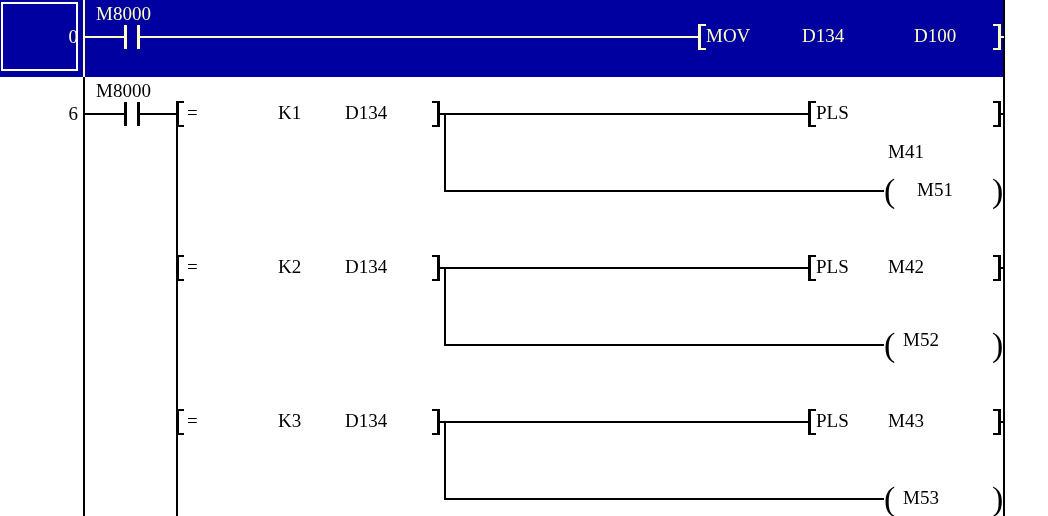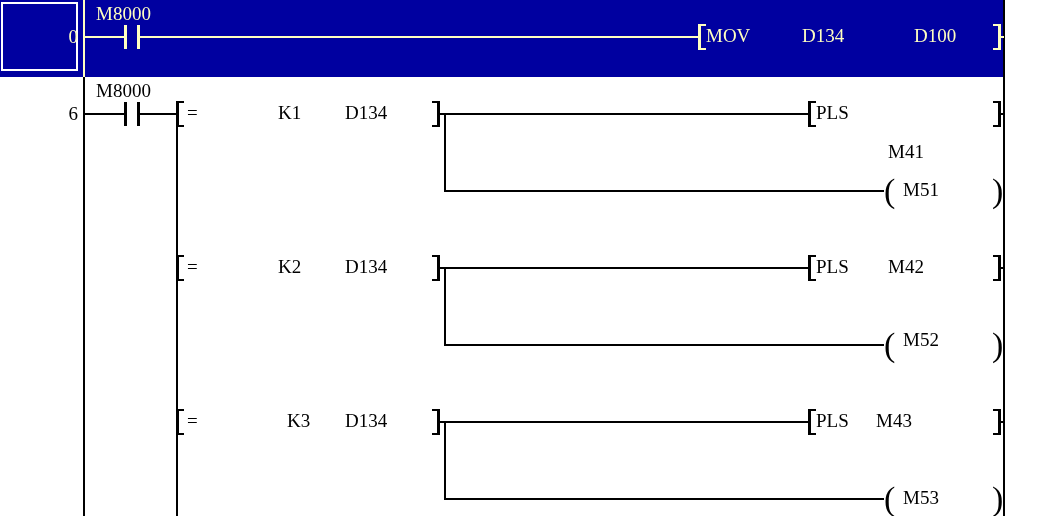--- a/index.html
+++ b/index.html
@@ -86,21 +86,21 @@
   <div class="hl" style="left:444px;top:190px;width:440px;"></div>
   <div class="grp" style="left:808px;top:101px;width:196px;height:27px;">
     <div class="lbr" style="left:0;top:0;"></div>
     <div class="t" style="left:8px;top:1px;">PLS</div>
     <div class="t" style="left:80px;top:6px;margin-top:34px;">M41</div>
     <div class="rbr" style="left:185px;top:0;"></div>
     <div class="hl" style="left:193px;top:12px;width:3px;"></div>
   </div>
   <div class="grp" style="left:884px;top:171px;width:120px;height:40px;">
     <div class="par" style="left:0;">(</div>
-    <div class="t" style="left:19px;top:8px;">M51</div>
+    <div class="t" style="left:33px;top:8px;">M51</div>
     <div class="par" style="left:108px;">)</div>
   </div>
 
   <div class="grp" style="left:176px;top:255px;width:265px;height:27px;">
     <div class="lbr" style="left:0;top:0;"></div>
     <div class="t" style="left:11px;top:1px;">=</div>
     <div class="t" style="left:102px;top:1px;">K2</div>
     <div class="t" style="left:169px;top:1px;">D134</div>
     <div class="rbr" style="left:256px;top:0;"></div>
   </div>
@@ -116,31 +116,31 @@
   </div>
   <div class="grp" style="left:884px;top:325px;width:120px;height:40px;">
     <div class="par" style="left:0;">(</div>
     <div class="t" style="left:19px;top:4px;">M52</div>
     <div class="par" style="left:108px;">)</div>
   </div>
 
   <div class="grp" style="left:176px;top:409px;width:265px;height:27px;">
     <div class="lbr" style="left:0;top:0;"></div>
     <div class="t" style="left:11px;top:1px;">=</div>
-    <div class="t" style="left:102px;top:1px;margin-left:9px;">K3</div>
+    <div class="t" style="left:102px;top:1px;">K3</div>
     <div class="t" style="left:169px;top:1px;">D134</div>
     <div class="rbr" style="left:256px;top:0;"></div>
   </div>
   <div class="hl" style="left:440px;top:421px;width:368px;"></div>
   <div class="vl" style="left:444px;top:421px;height:79px;"></div>
   <div class="hl" style="left:444px;top:498px;width:440px;"></div>
   <div class="grp" style="left:808px;top:409px;width:196px;height:27px;">
     <div class="lbr" style="left:0;top:0;"></div>
     <div class="t" style="left:8px;top:1px;">PLS</div>
-    <div class="t" style="left:68px;top:1px;">M43</div>
+    <div class="t" style="left:80px;top:1px;">M43</div>
     <div class="rbr" style="left:185px;top:0;"></div>
     <div class="hl" style="left:193px;top:12px;width:3px;"></div>
   </div>
   <div class="grp" style="left:884px;top:479px;width:120px;height:40px;">
     <div class="par" style="left:0;">(</div>
     <div class="t" style="left:19px;top:8px;">M53</div>
     <div class="par" style="left:108px;">)</div>
   </div>
 
 </div>

